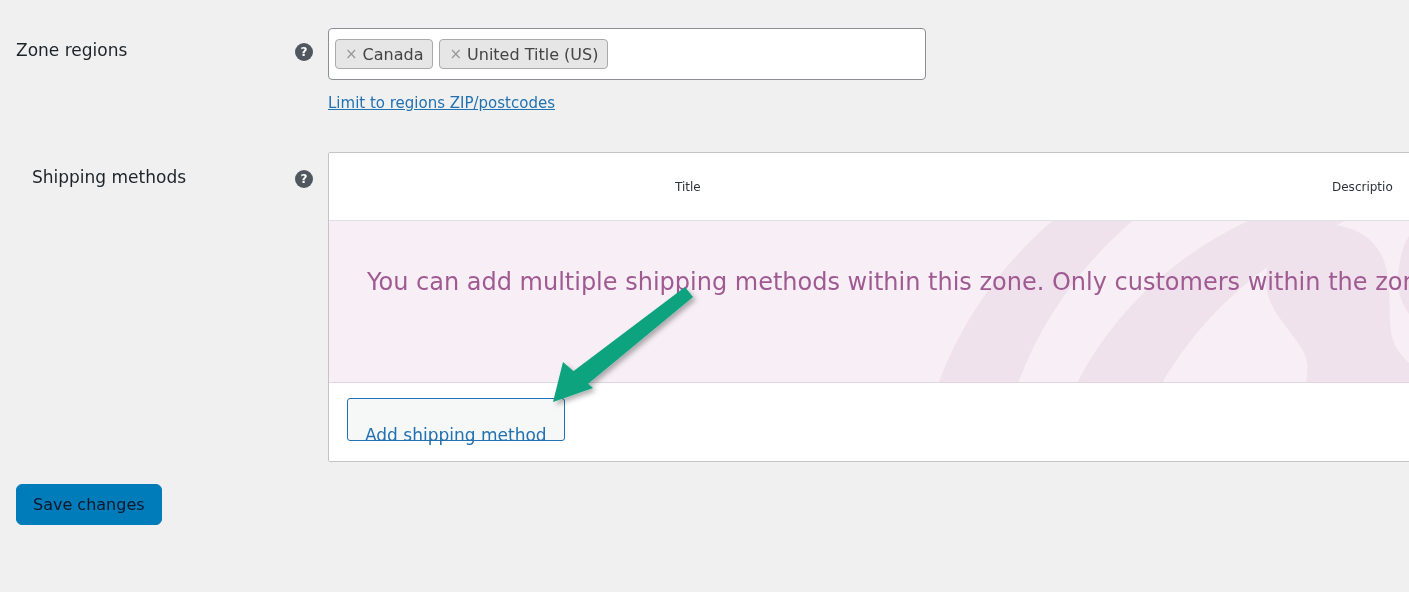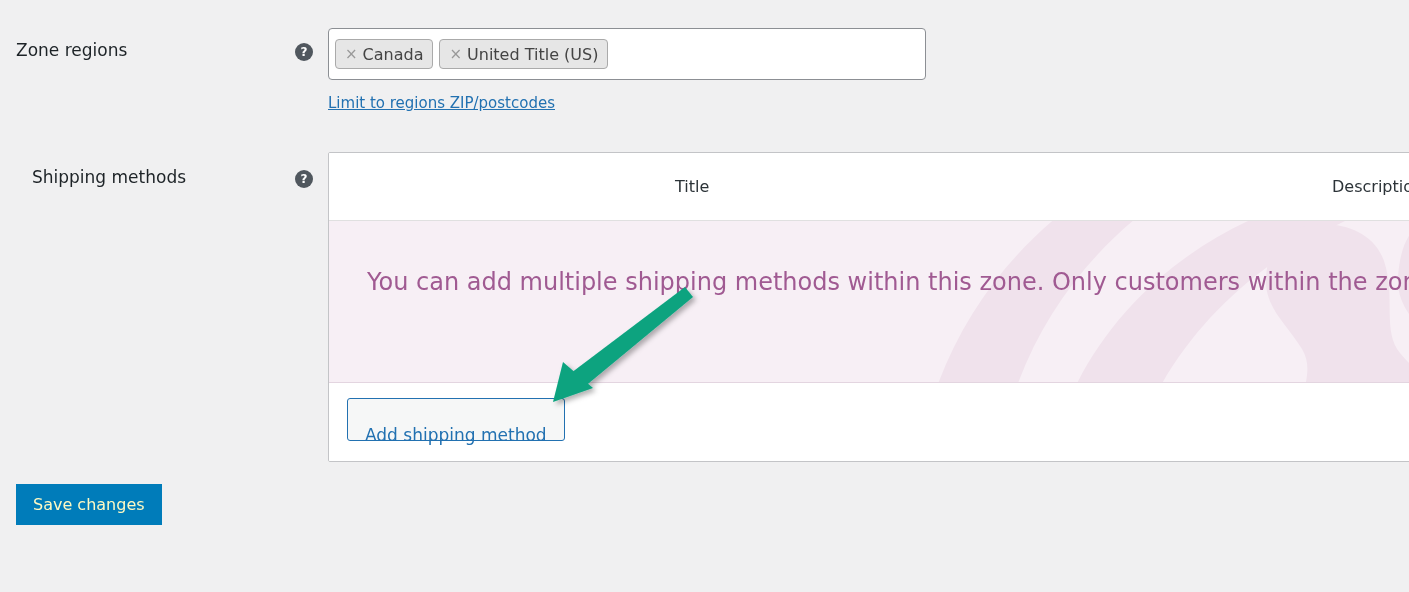--- a/index.html
+++ b/index.html
@@ -118,21 +118,21 @@
     height: 68px;
     position: relative;
     background: #ffffff;
     border-bottom: 1px solid #e0e0e0;
   }
   .th {
     position: absolute;
     top: 0;
     height: 68px;
     line-height: 68px;
-    font-size: 16px;
+    font-size: 12px;
     color: #2c3338;
     font-weight: 400;
     white-space: nowrap;
   }
   .th-title    { left: 346px; }
   .th-enabled  { left: 785px; }
   .th-desc     { left: 1003px; }
 
   
   .methods-notice {
@@ -185,22 +185,22 @@
 
   
   .save-btn {
     position: absolute;
     left: 16px;
     top: 484px;
     height: 41px;
     padding: 0 16px;
     background: #007cba;
     border: 1px solid #007cba;
-    border-radius: 0;
-    color: #fef9c3;
+    border-radius: 6px;
+    color: #0f172a;
     font-size: 16px;
     font-family: "DejaVu Sans", "Liberation Sans", sans-serif;
     cursor: pointer;
     line-height: 39px;
   }
 
   
   .annotation-arrow {
     position: absolute;
     left: 535px;

